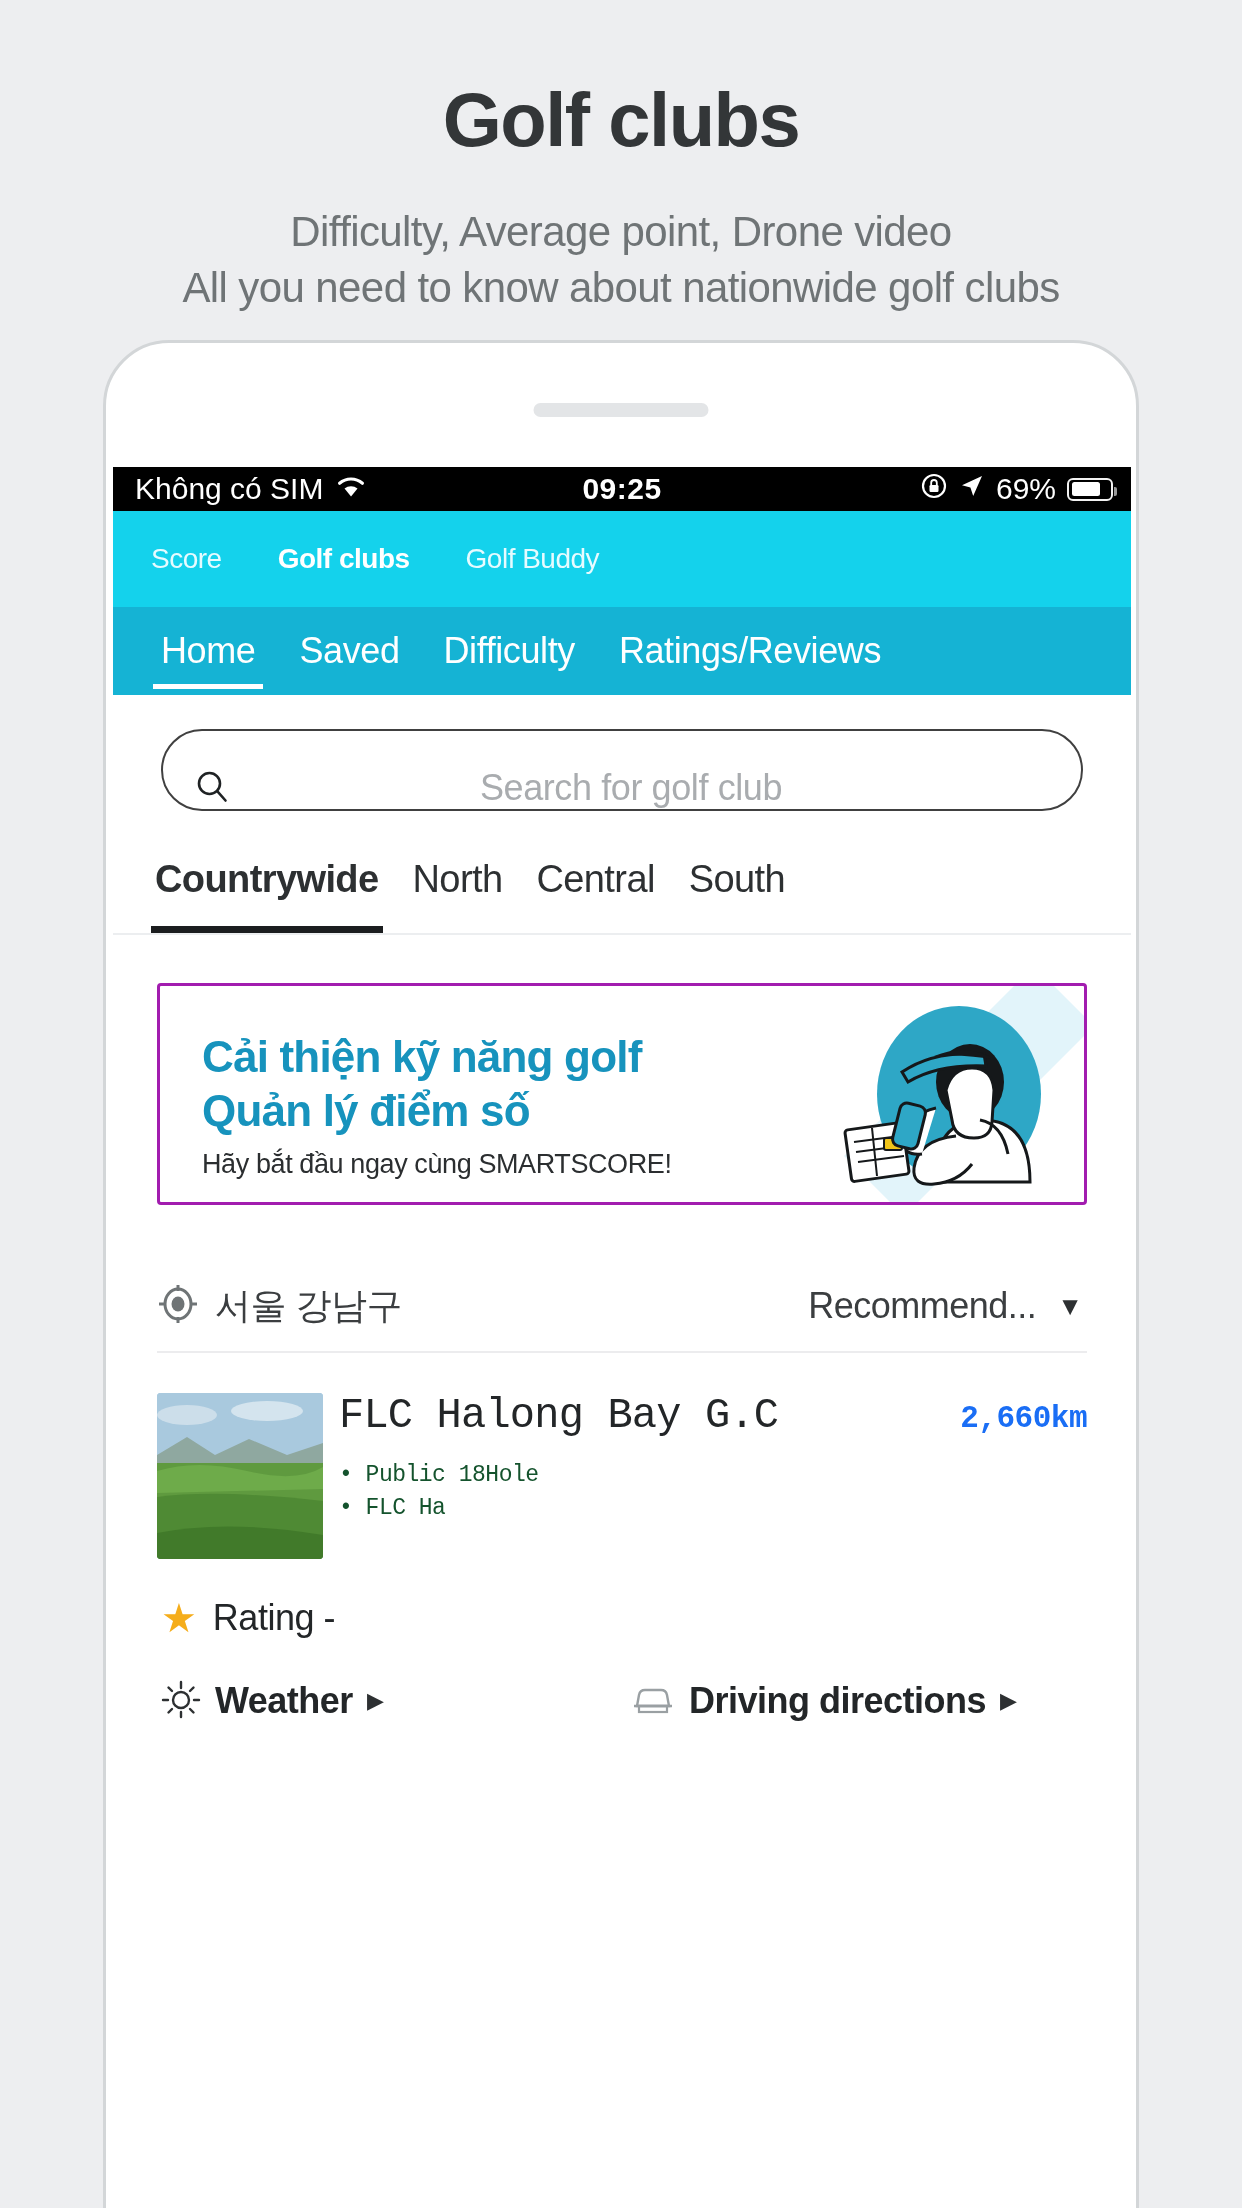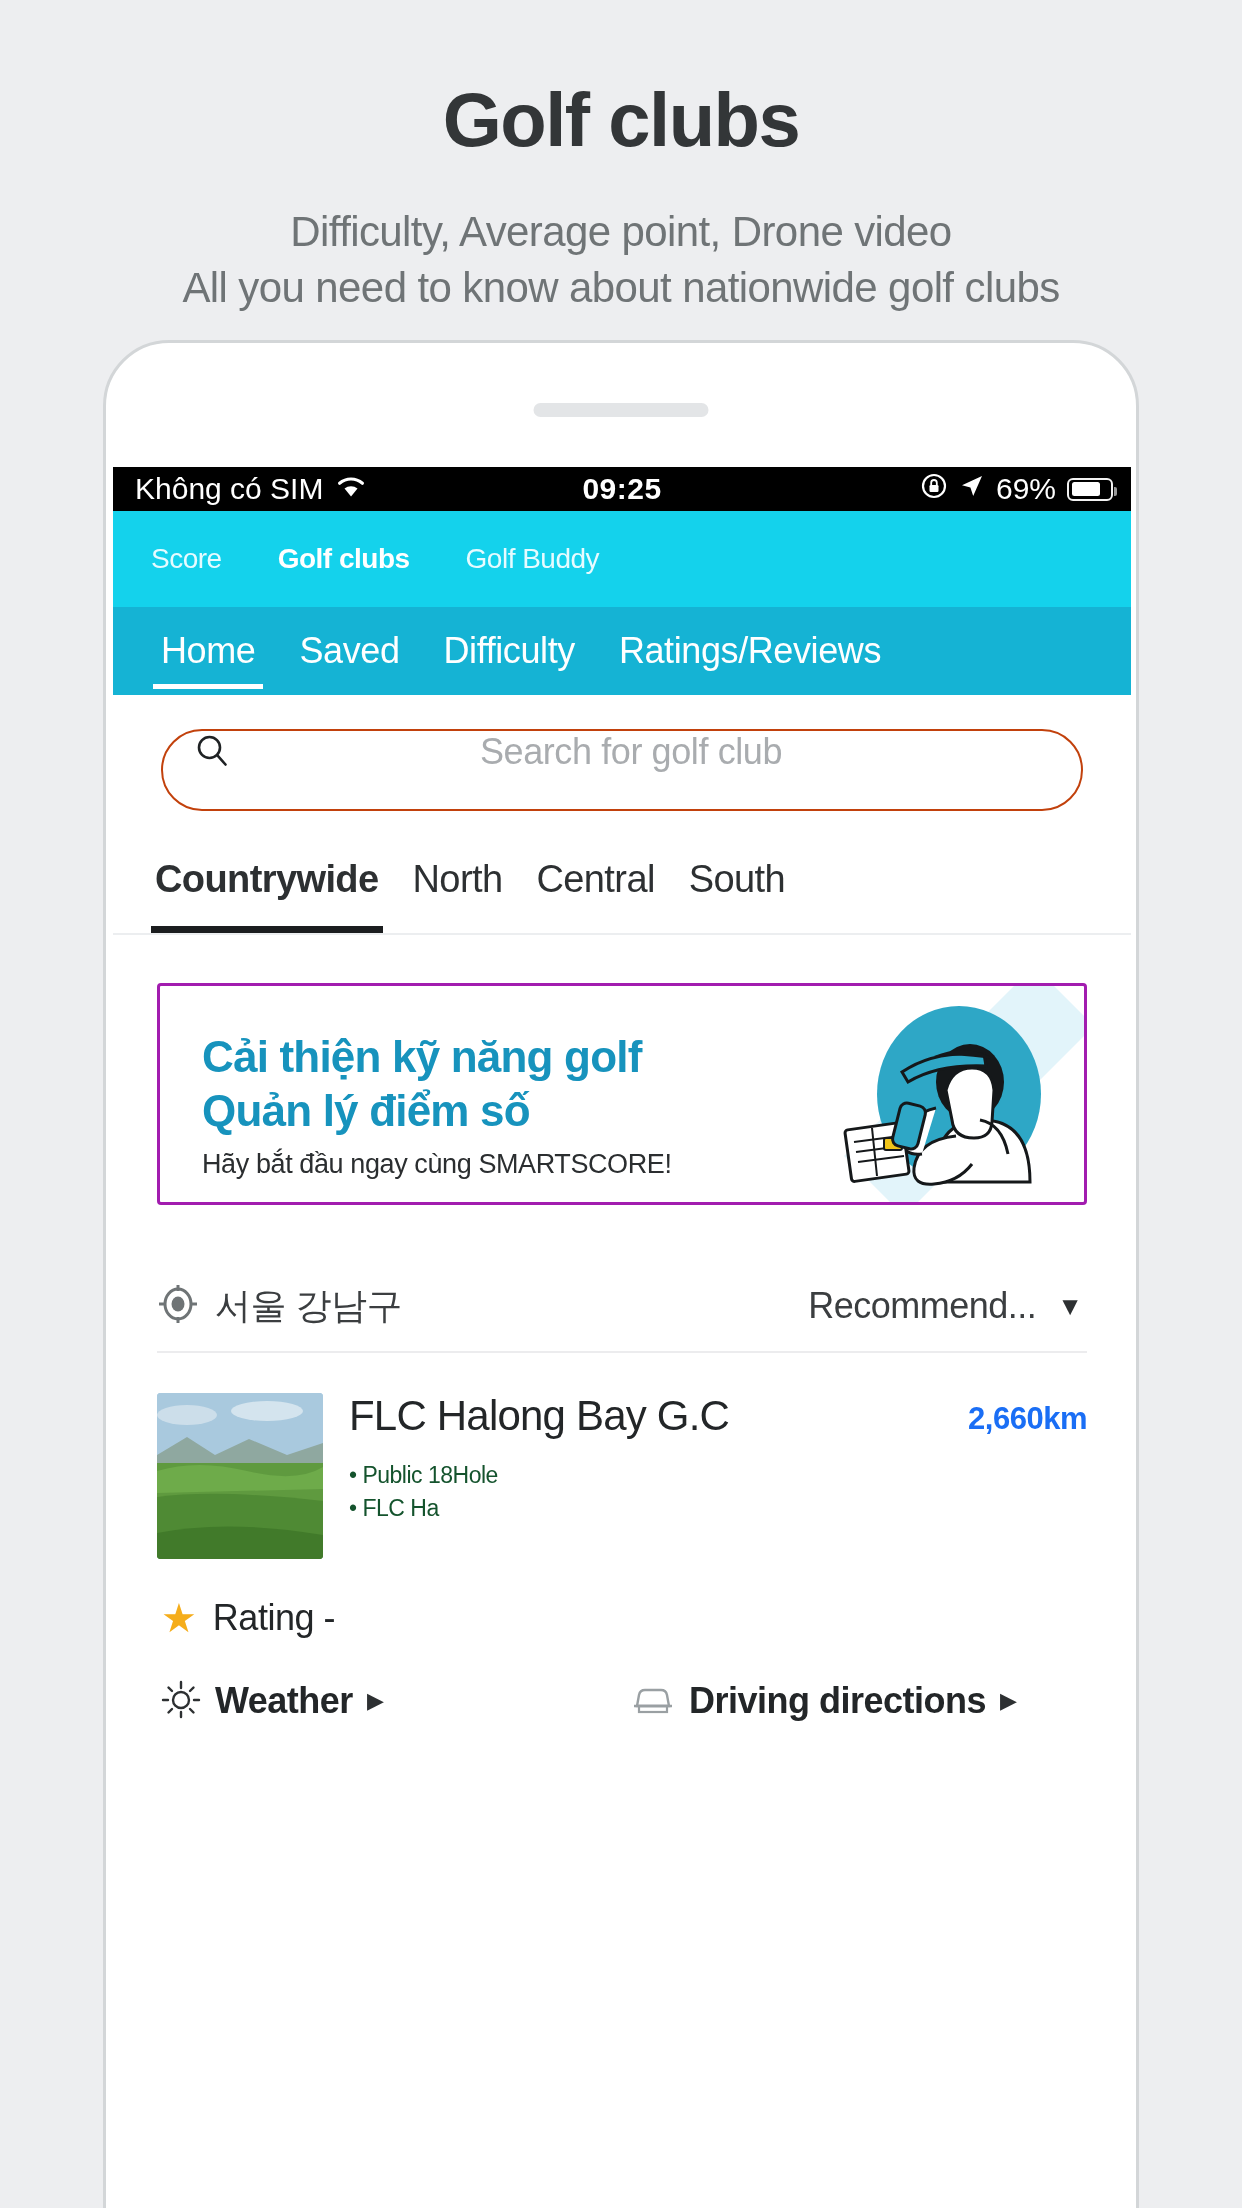--- a/index.html
+++ b/index.html
@@ -144,24 +144,24 @@
     position:absolute;
     left:0; right:0; bottom:6px;
     height:5px;
     background:#ffffff;
   }
 
   
   .search-wrap { padding:34px 48px 0 48px; }
   .search-box {
     height:82px;
-    border:2px solid #c2410c;
+    border:2px solid #404040;
     border-radius:41px;
     display:flex;
-    align-items:flex-start;
+    align-items:flex-end;
     padding:0 30px;
     background:#fff;
   }
   .search-placeholder {
     flex:1;
     text-align:center;
     font-size:36px;
     color:#a9acaf;
     letter-spacing:-0.4px;
     margin-left:-20px;
@@ -234,21 +234,21 @@
     border-bottom:2px solid #ececee;
   }
   .loc-left { display:flex; align-items:center; gap:16px; }
   .loc-name { font-size:36px; color:#3b3e40; letter-spacing:-0.5px; }
   .sort-right { display:flex; align-items:center; gap:21px; padding-right:4px; }
   .sort-label { font-size:36px; color:#3b3e40; letter-spacing:-0.5px; }
   .caret { font-size:26px; color:#2d3032; }
 
   
   .club { padding:40px 44px 0 44px; }
-  .club-main { display:flex; gap:26px; }
+  .club-main { display:flex; gap:16px;font-family:Liberation Mono, monospace; }
   .thumb {
     width:166px; height:166px;
     border-radius:4px;
     overflow:hidden;
     flex:0 0 166px;
     background:#7fb3d5;
     position:relative;
   }
   .club-info { flex:1; min-width:0; }
   .club-head {

